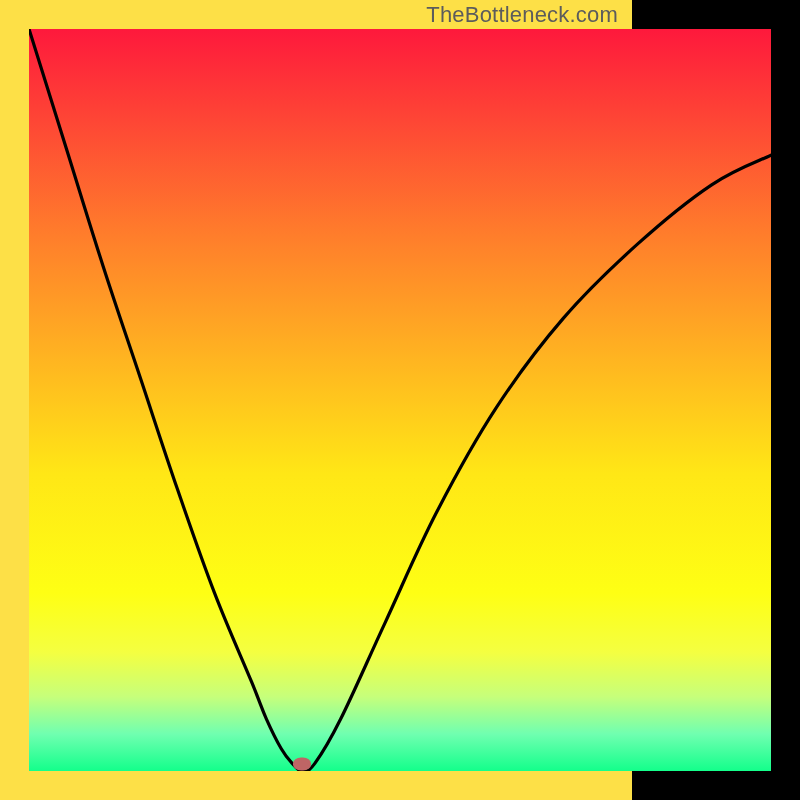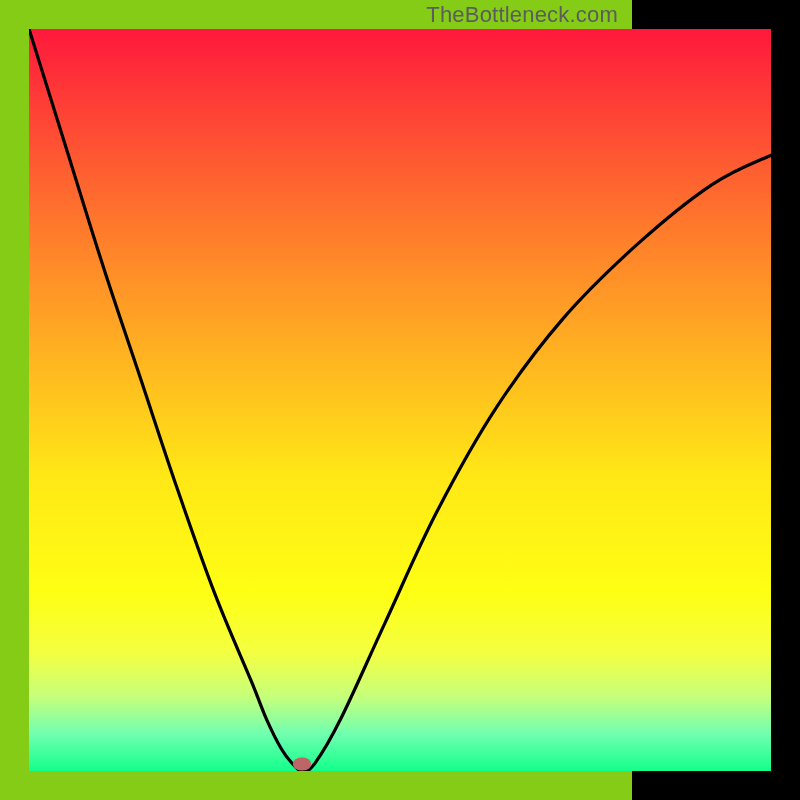--- a/index.html
+++ b/index.html
@@ -8,21 +8,21 @@
     width: 800px;
     height: 800px;
     background: #000;
     overflow: hidden;
     font-family: Arial, Helvetica, sans-serif;
   }
   .frame {
     position: relative;
     width: 632px;
     height: 800px;
-    background: #84cc16;
+    background: #fde047;
     text-align: right;
   }
   .watermark {
     position: absolute;
     top: 2px;
     right: 14px;
     color: #5c5c5c;
     font-size: 22px;
     font-weight: 500;
     letter-spacing: 0.2px;

